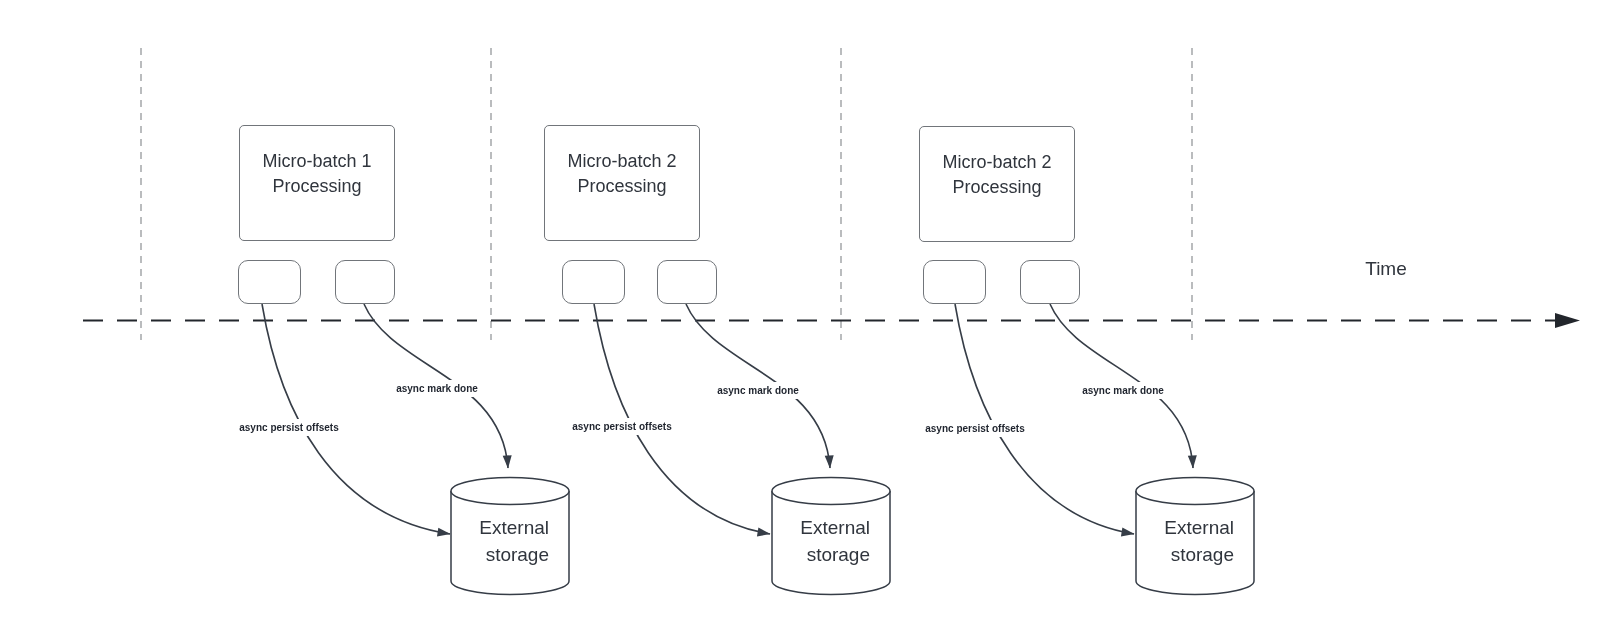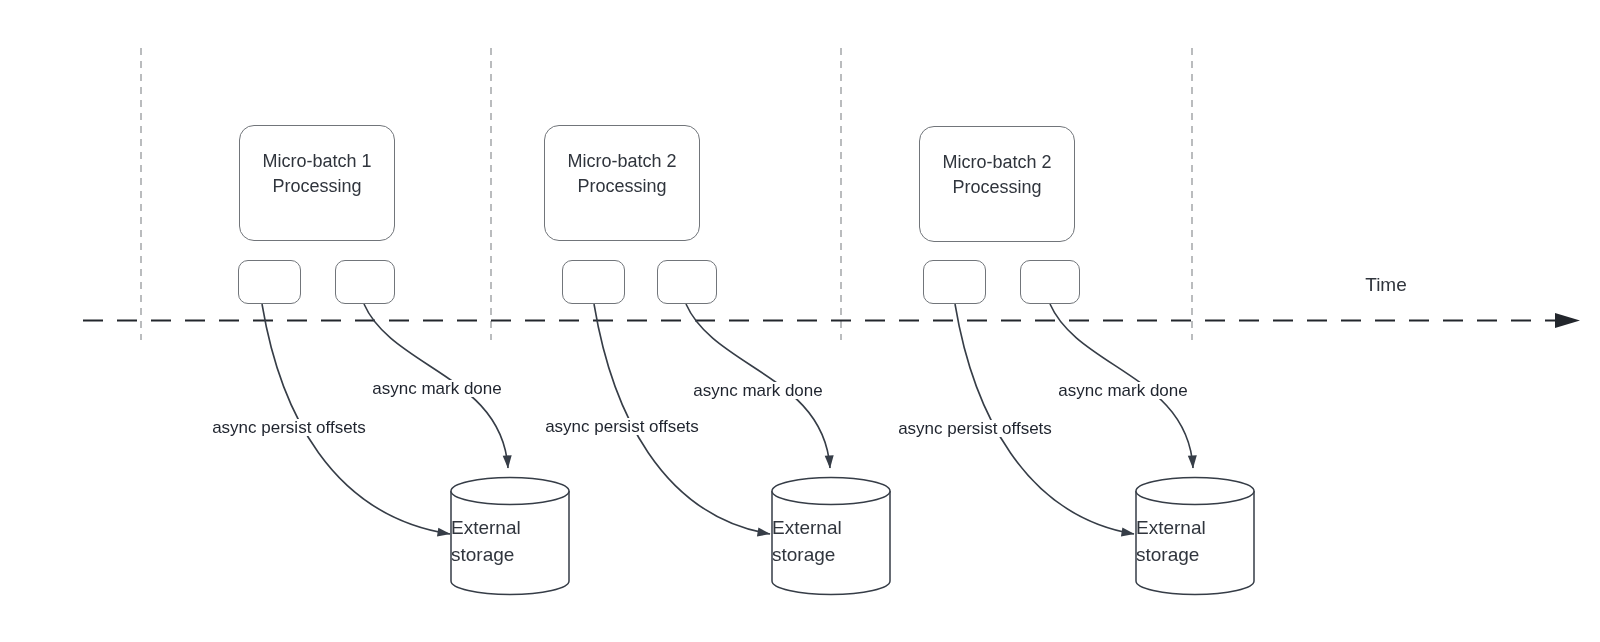--- a/index.html
+++ b/index.html
@@ -7,41 +7,41 @@
     --box-border:#71757a; --text:#30353d; --label-text:#1f242e;
   }
   html,body{margin:0;padding:0;background:#ffffff;}
   .canvas{
     position:relative; width:1600px; height:642px; background:#ffffff;
     overflow:hidden; font-family:"Liberation Sans", sans-serif;
   }
   .canvas svg{position:absolute;left:0;top:0;}
   .proc-box{
     position:absolute; width:156px; height:116px; box-sizing:border-box;
-    background:#fff; border:1.5px solid var(--box-border); border-radius:15px;
+    background:#fff; border:1.5px solid var(--box-border); border-radius:5px;
     color:var(--text); font-size:18px; line-height:25px; text-align:center;
     padding-top:23px; white-space:pre-line;
   }
   .task-box{
     position:absolute; width:63px; height:44px; box-sizing:border-box;
     background:#fff; border:1.5px solid var(--box-border); border-radius:10px;
   }
   .flow-label{
     position:absolute; transform:translateX(-50%);
     background:#fff; padding:0 3px;
-    font-size:17px; font-weight:normal; color:var(--label-text);
+    font-size:10px; font-weight:bold; color:var(--label-text);
     white-space:nowrap; line-height:17px;
   }
   .storage-label{
-    position:absolute; width:98px; text-align:left;
+    position:absolute; width:98px; text-align:right;
     font-size:19px; line-height:27px; color:var(--text); white-space:pre-line;
   }
   .time-label{
     position:absolute; transform:translateX(-50%);
-    font-size:19px; color:var(--text); line-height:22px;margin-top:16px;
+    font-size:19px; color:var(--text); line-height:22px;
   }
 </style>
 </head>
 <body>
 
 <div class="canvas">
 
   <svg width="1600" height="642" viewBox="0 0 1600 642">
     <defs>
       <marker id="arrow" markerWidth="15" markerHeight="12" refX="13" refY="5" orient="auto" markerUnits="userSpaceOnUse">

